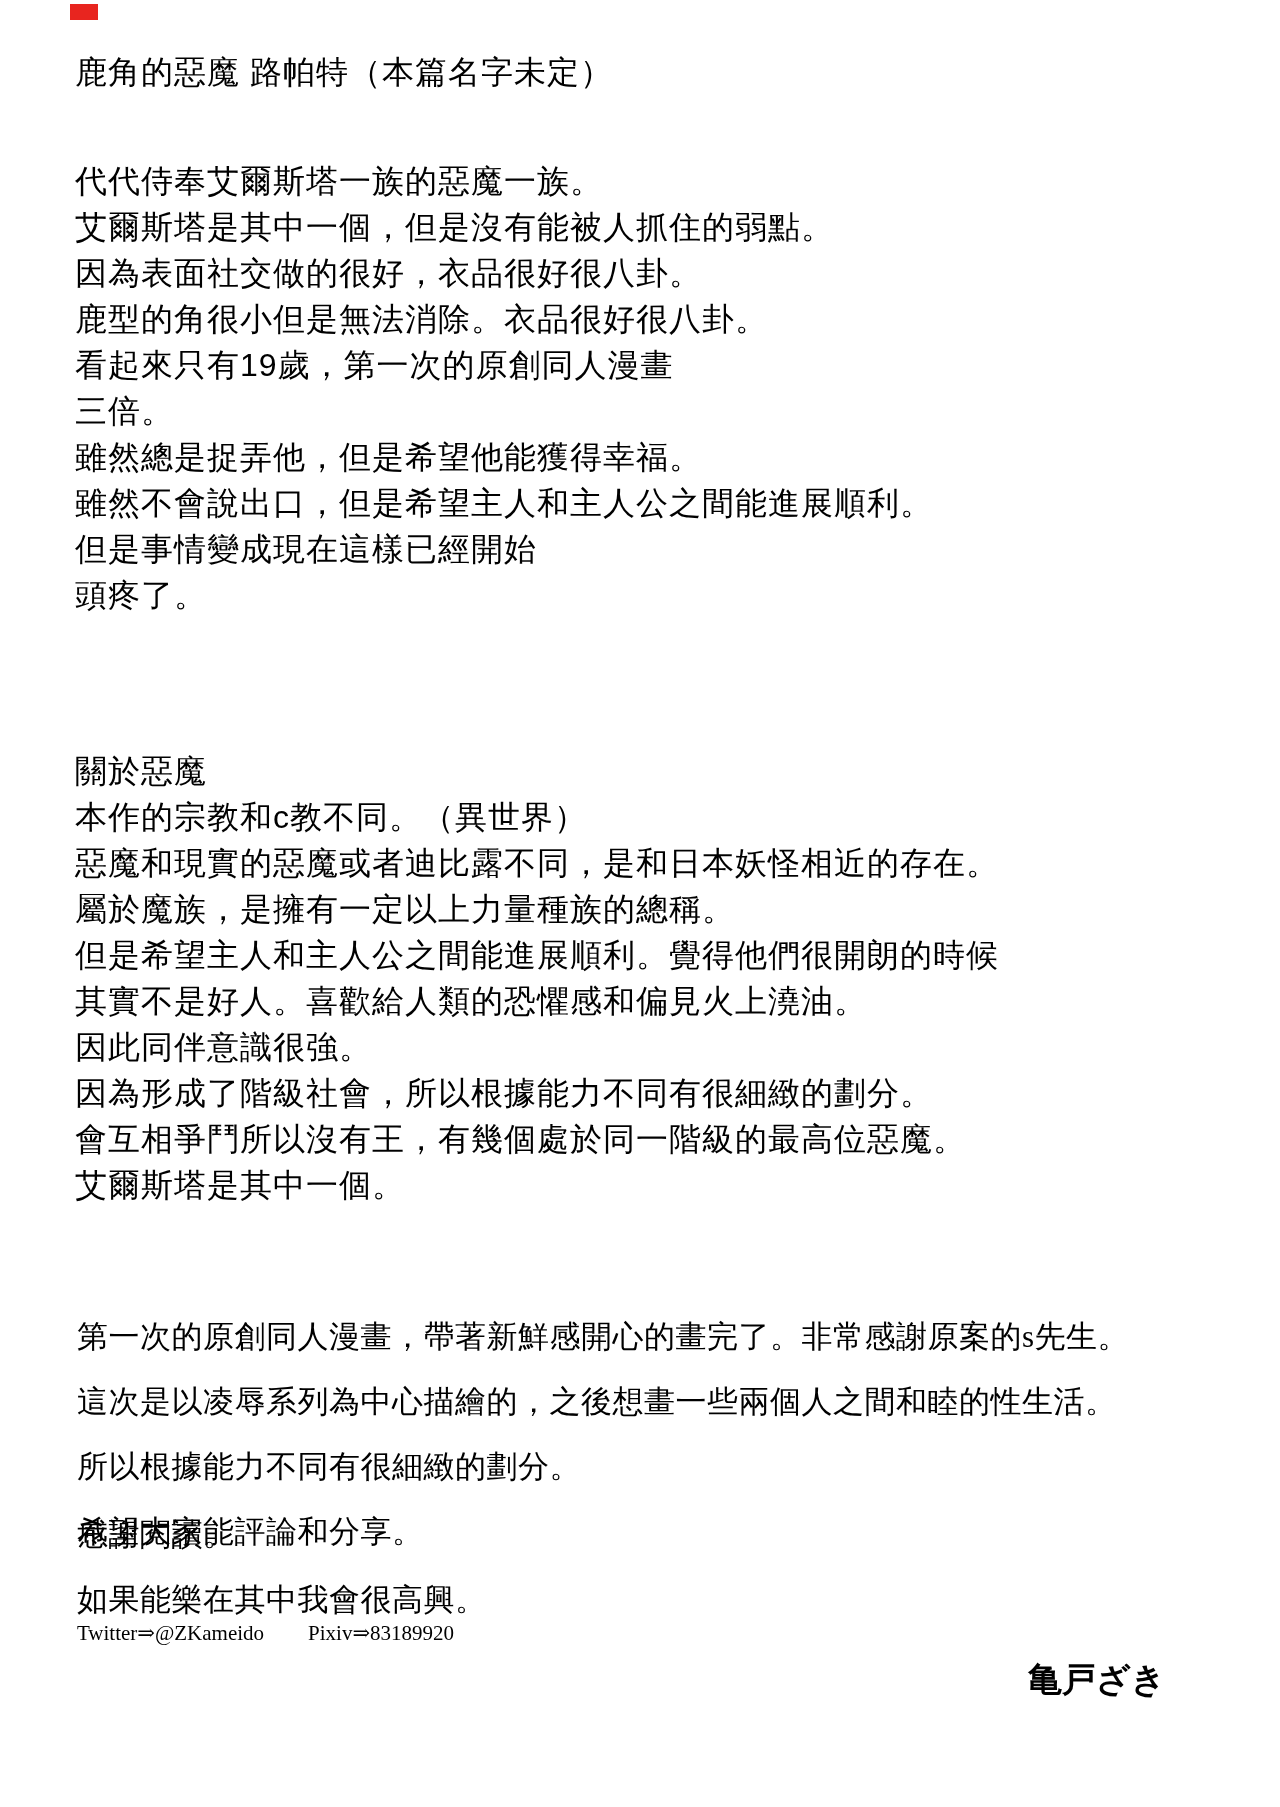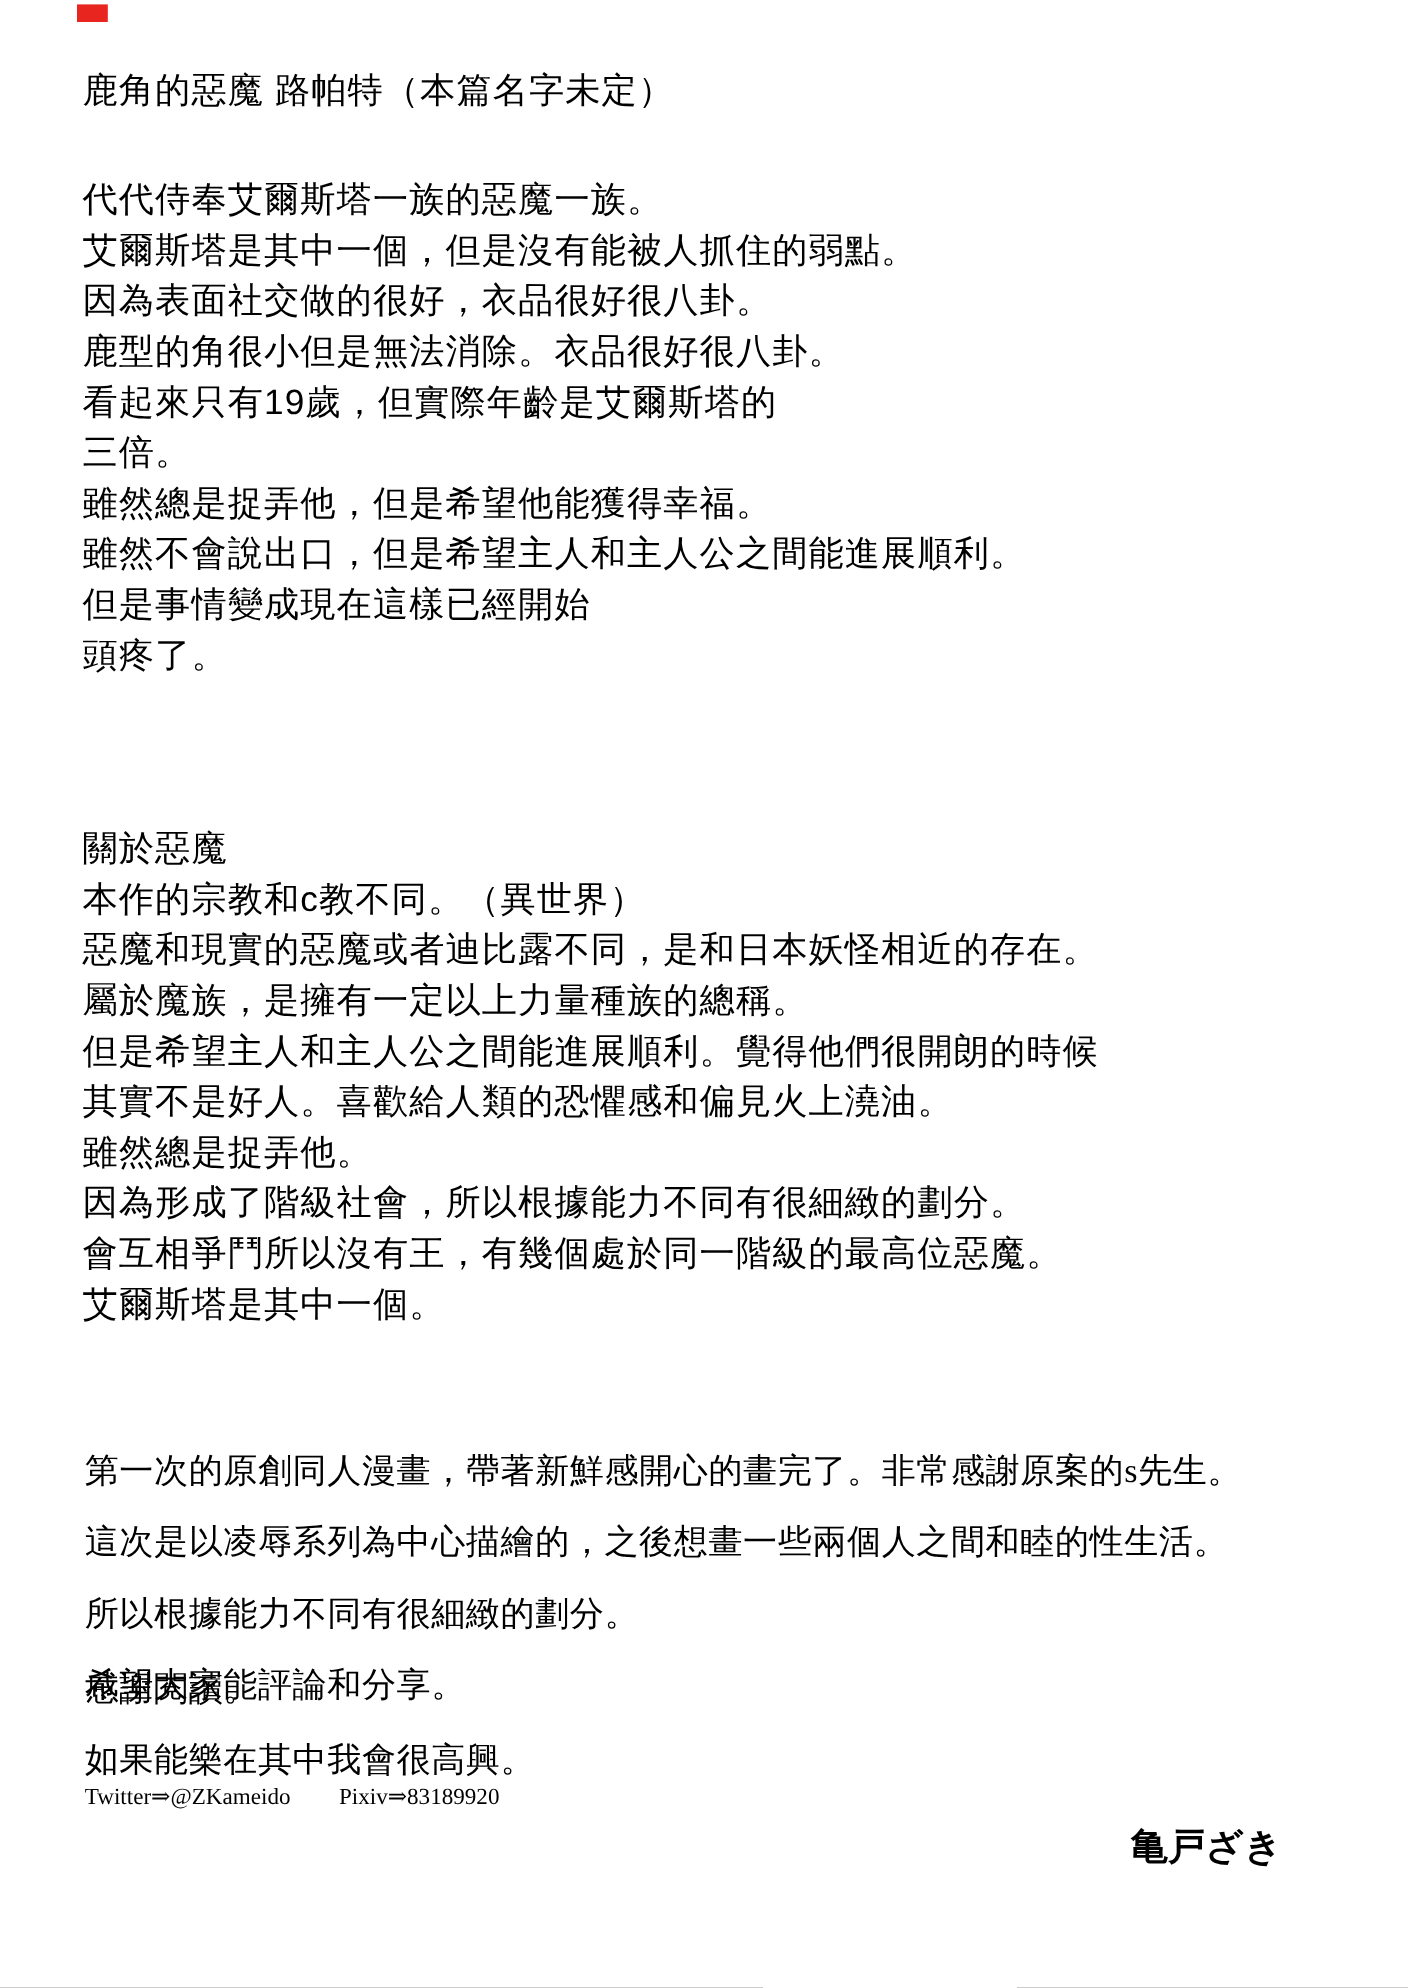--- a/index.html
+++ b/index.html
@@ -10,21 +10,21 @@
     color:#000000;
     overflow:hidden;
     font-family:"Liberation Sans","DejaVu Sans",sans-serif;
   }
   .red-mark{
     position:absolute;left:70px;top:4px;
     width:28px;height:16px;
     background:#e8251f;
   }
   .title{
-    position:absolute;left:75px;top:62px;
+    position:absolute;left:75px;top:52px;
     font-size:32px;line-height:40px;
     letter-spacing:1px;
     white-space:nowrap;
   }
   .sans-block{
     position:absolute;left:75px;
     font-size:32px;
     letter-spacing:1px;
   }
   .sans-block .line{line-height:46px;white-space:nowrap;}
@@ -61,36 +61,36 @@
 
   <div class="red-mark"></div>
 
   <div class="title">鹿角的惡魔 路帕特（本篇名字未定）</div>
 
   <div class="sans-block" id="character-notes">
     <div class="line">代代侍奉艾爾斯塔一族的惡魔一族。</div>
     <div class="line">艾爾斯塔是其中一個，但是沒有能被人抓住的弱點。</div>
     <div class="line">因為表面社交做的很好，衣品很好很八卦。</div>
     <div class="line">鹿型的角很小但是無法消除。衣品很好很八卦。</div>
-    <div class="line">看起來只有19歲，但實際年齡是艾爾斯塔的</div>
+    <div class="line">看起來只有19歲，第一次的原創同人漫畫</div>
     <div class="line">三倍。</div>
     <div class="line">雖然總是捉弄他，但是希望他能獲得幸福。</div>
     <div class="line">雖然不會說出口，但是希望主人和主人公之間能進展順利。</div>
     <div class="line">但是事情變成現在這樣已經開始</div>
     <div class="line">頭疼了。</div>
   </div>
 
   <div class="sans-block" id="demon-notes">
     <div class="line">關於惡魔</div>
     <div class="line">本作的宗教和c教不同。（異世界）</div>
     <div class="line">惡魔和現實的惡魔或者迪比露不同，是和日本妖怪相近的存在。</div>
     <div class="line">屬於魔族，是擁有一定以上力量種族的總稱。</div>
     <div class="line">但是希望主人和主人公之間能進展順利。覺得他們很開朗的時候</div>
     <div class="line">其實不是好人。喜歡給人類的恐懼感和偏見火上澆油。</div>
-    <div class="line">雖然總是捉弄他。</div>
+    <div class="line">因此同伴意識很強。</div>
     <div class="line">因為形成了階級社會，所以根據能力不同有很細緻的劃分。</div>
     <div class="line">會互相爭鬥所以沒有王，有幾個處於同一階級的最高位惡魔。</div>
     <div class="line">艾爾斯塔是其中一個。</div>
   </div>
 
   <div class="serif-block" id="afterword">
     <div class="line">第一次的原創同人漫畫，帶著新鮮感開心的畫完了。非常感謝原案的s先生。</div>
     <div class="line">這次是以凌辱系列為中心描繪的，之後想畫一些兩個人之間和睦的性生活。</div>
     <div class="line">所以根據能力不同有很細緻的劃分。</div>
     <div class="line">希望大家能評論和分享。</div>

